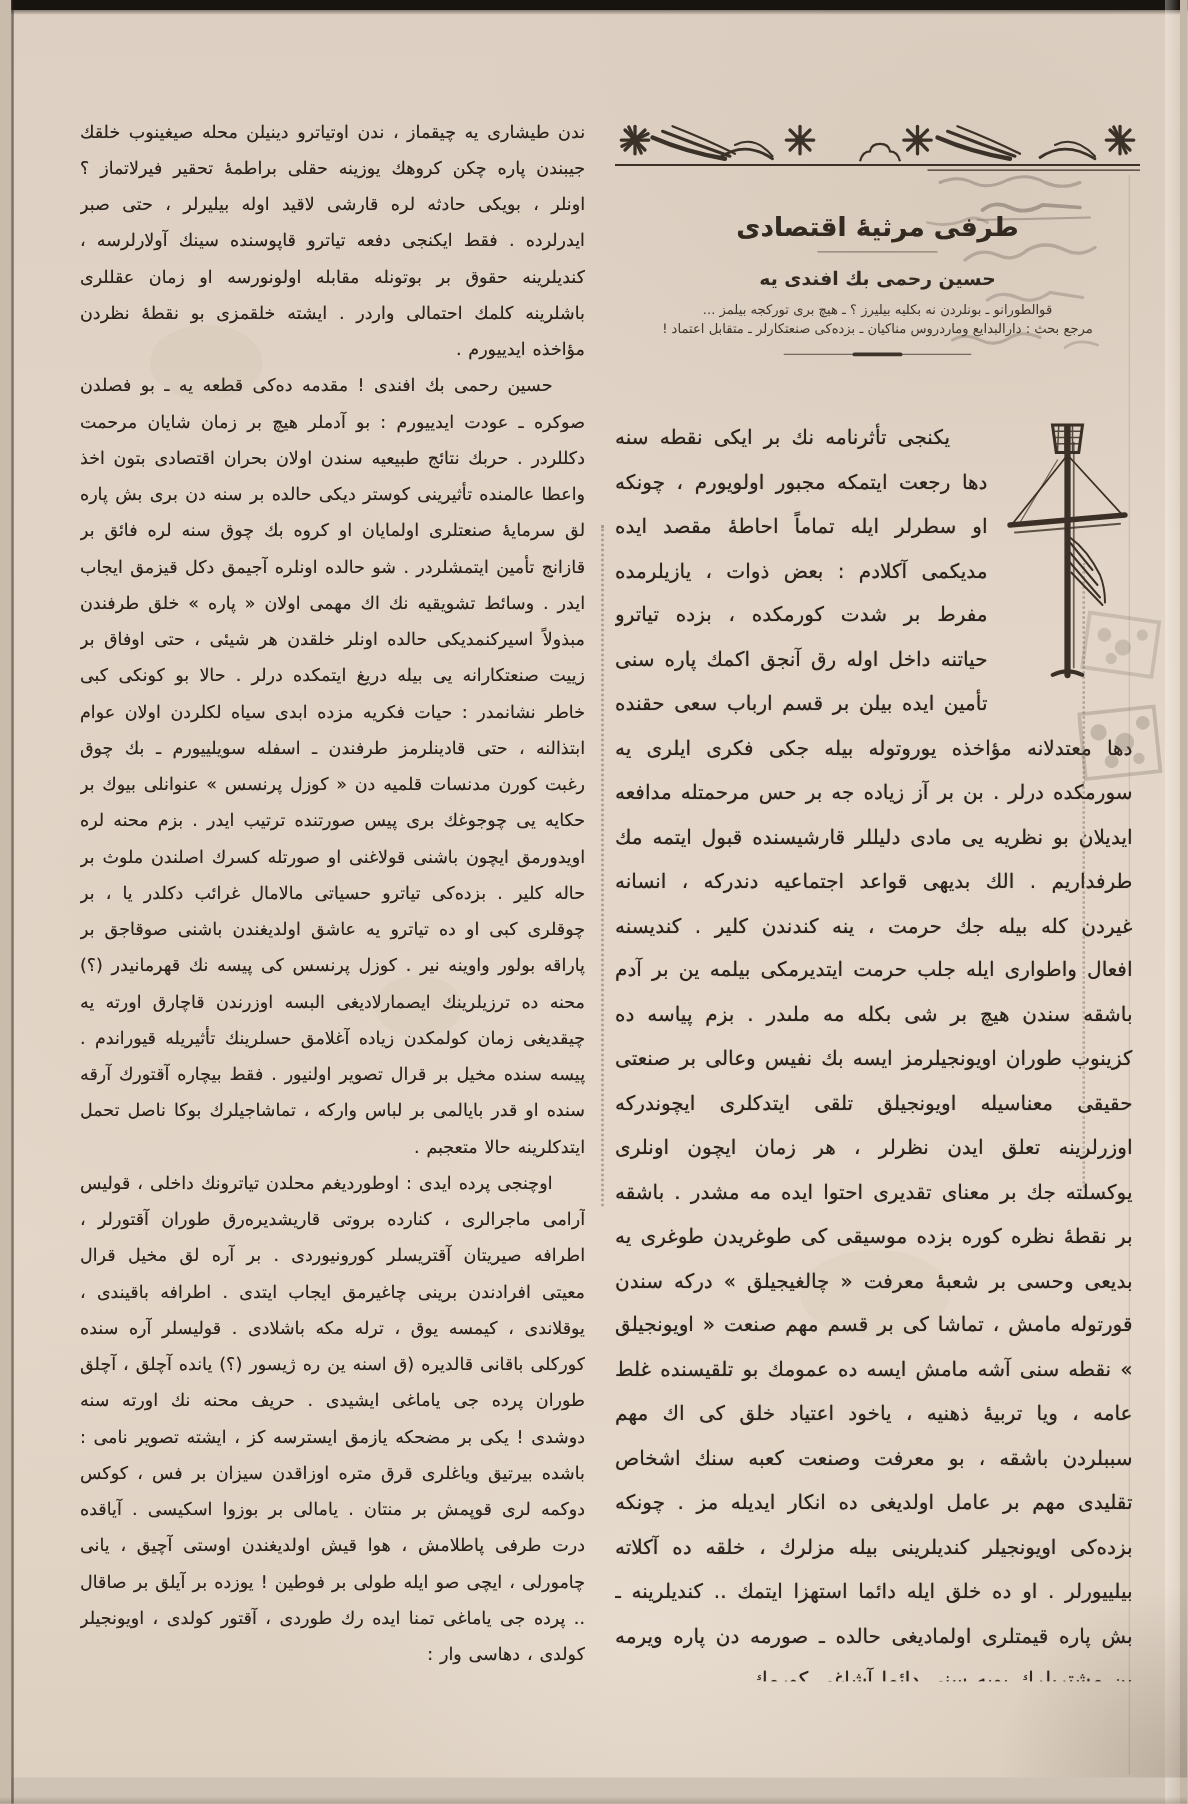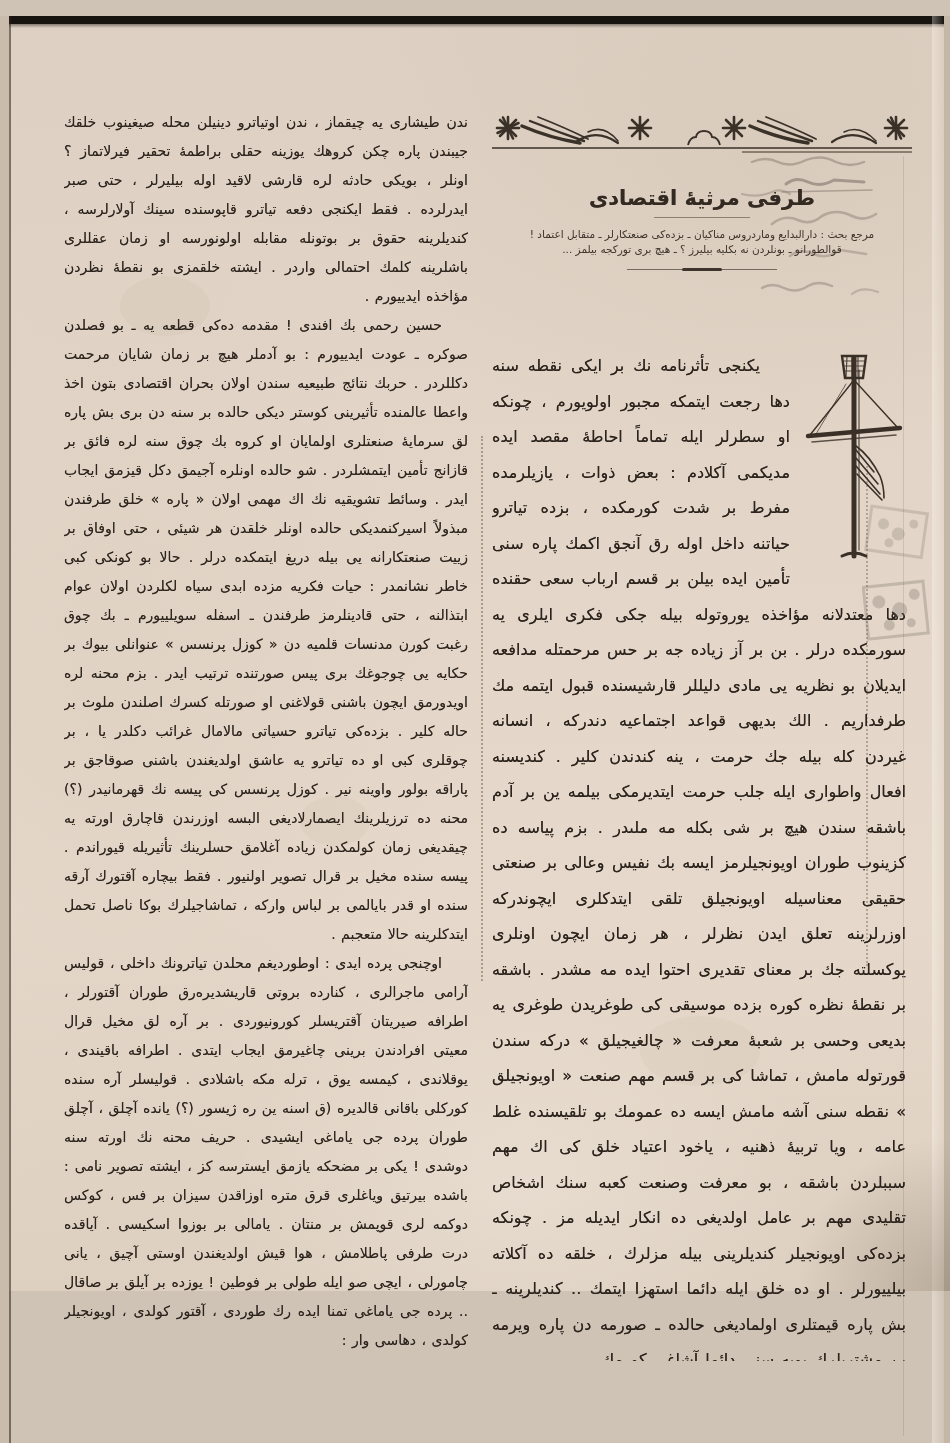--- a/index.html
+++ b/index.html
@@ -2,21 +2,21 @@
 <html lang="ota" dir="rtl"><head>
 <meta charset="utf-8">
 <style>
   html,body{margin:0;padding:0;}
   body{
     width:950px;height:1443px;position:relative;overflow:hidden;
     background:#cfc3b5;
     font-family:"DejaVu Sans",sans-serif;
   }
   .page{
-    position:absolute;left:0;top:16px;width:950px;height:1275px;
+    position:absolute;left:0;top:0;width:950px;height:1422px;
     background:
       radial-gradient(620px 420px at 82% 12%, rgba(167,147,125,.10), rgba(0,0,0,0) 70%),
       radial-gradient(500px 700px at 12% 55%, rgba(170,150,128,.08), rgba(0,0,0,0) 70%),
       radial-gradient(420px 300px at 55% 92%, rgba(255,248,240,.25), rgba(0,0,0,0) 70%),
       linear-gradient(180deg,#ddd0c2 0%, #e2d5c7 30%, #e6d9cb 70%, #ddd0c1 100%);
     color:#2b241e;
   }
   
   .edge-top{position:absolute;left:0;top:0;width:950px;height:8px;background:#17130f;}
   .edge-top-soft{position:absolute;left:0;top:8px;width:950px;height:4px;background:linear-gradient(180deg,rgba(23,19,15,.45),rgba(23,19,15,0));}
@@ -200,23 +200,24 @@
           <path d="M58 108 q10 -8 24 -2 q12 6 26 -4 l26 4" stroke-width="2.6" opacity=".45"></path>
           <path d="M30 140 q10 -6 22 0 q12 6 24 -2 q10 -6 24 0" stroke-width="2.4" opacity=".5"></path>
           <path d="M120 146 q10 -8 26 -2" stroke-width="2.2" opacity=".4"></path>
         </g>
       </svg>
     </div>
 
     <div class="masthead">
       <h1 class="title">طرفى مرثيهٔ اقتصادى</h1>
       <div class="title-rule"></div>
+      <div class="dedication">حسين رحمى بك افندى يه</div>
       <div class="epigraph">
+        <div>قوالطورانو ـ بونلردن نه بكليه بيليرز ؟ ـ هيچ برى توركجه بيلمز ...</div>
         <div>مرجع بحث : دارالبدايع وماردروس مناكيان ـ بزدەكى صنعتكارلر ـ متقابل اعتماد !</div>
-        <div>قوالطورانو ـ بونلردن نه بكليه بيليرز ؟ ـ هيچ برى توركجه بيلمز ...</div>
       </div>
       <div class="divider">
         <div class="thin"></div>
           <div class="thick"></div>
       </div>
     </div>
 
     <div class="right-body">
       <span class="mast-float">
         <svg width="106" height="214" viewBox="0 0 106 214" xmlns="http://www.w3.org/2000/svg">

